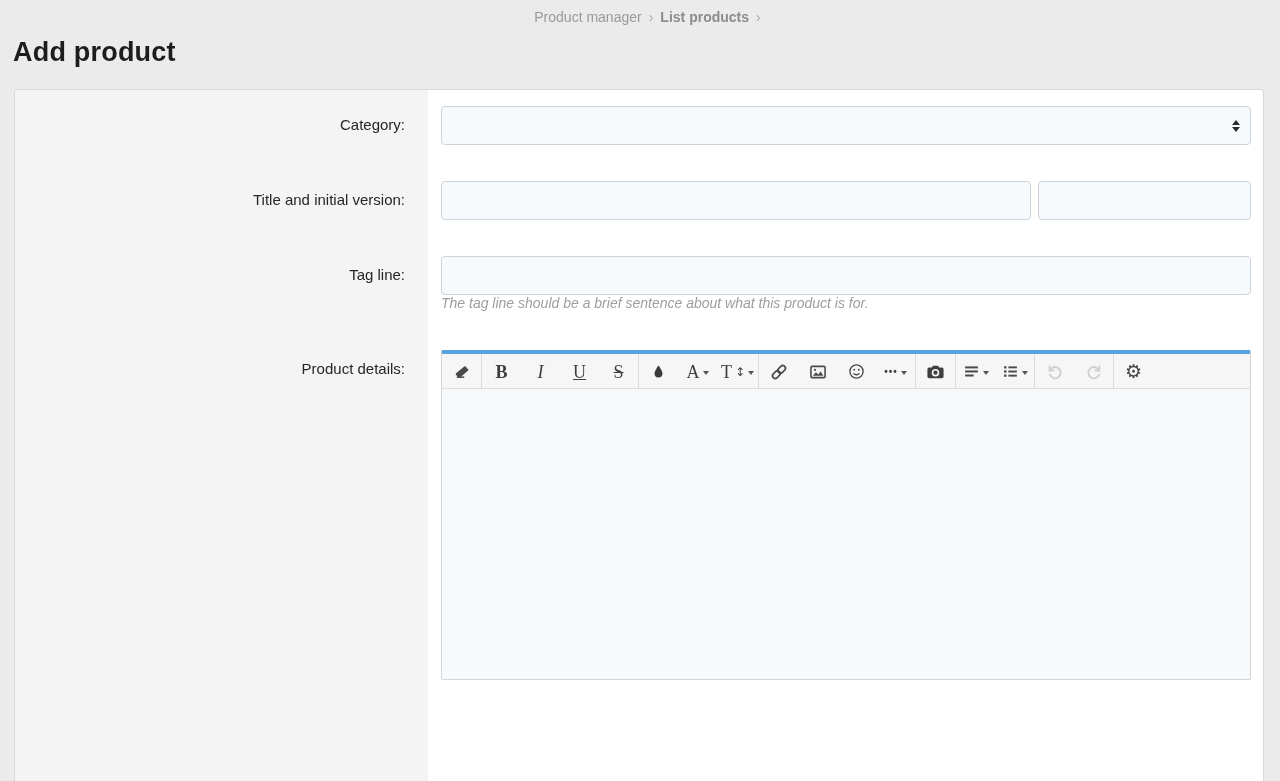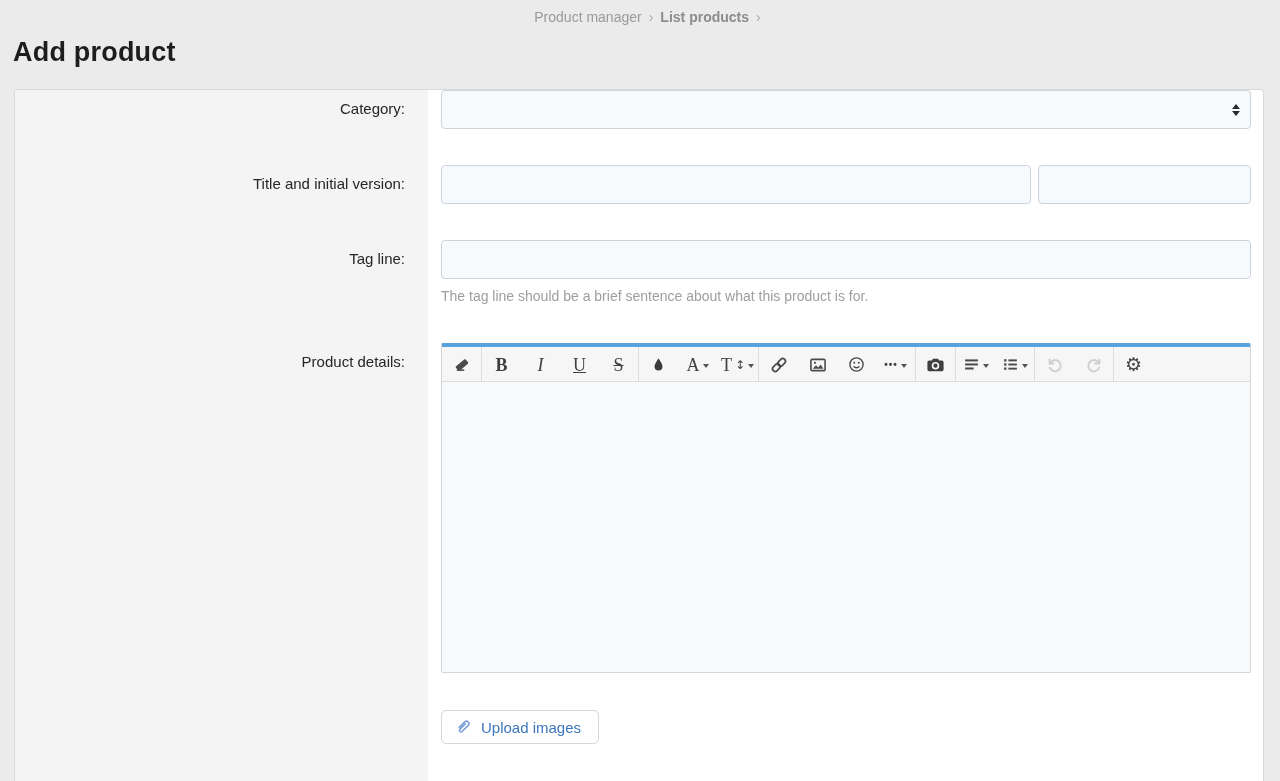--- a/index.html
+++ b/index.html
@@ -37,21 +37,21 @@
     min-height: 697px;
     overflow: hidden;
   }
   .panel::before {
     content: "";
     position: absolute; left: 0; top: 0; bottom: 0;
     width: 413px;
     background: #f4f4f4;
   }
   .form-row { position: relative; display: flex; align-items: flex-start; }
-  .form-row.first { }
+  .form-row.first { margin-top: 16px; }
   .form-row.gap { margin-top: 36px; }
   .form-row.editor-gap { margin-top: 39px; }
   .form-row.btn-gap { margin-top: 37px; margin-bottom: 26px; }
   .label-cell {
     flex: none; width: 413px;
     padding: 10px 23px 0 0;
     text-align: right;
     font-size: 15px;
     color: #262626;
   }
@@ -83,23 +83,23 @@
   }
   .updown .tri-down {
     width: 0; height: 0;
     border-left: 4px solid transparent; border-right: 4px solid transparent;
     border-top: 5px solid #2b2b2b;
   }
   .split { display: flex; gap: 7px; }
   .split .wide { flex: 1; }
   .split .narrow { flex: none; width: 213px; }
   .help-text {
-    margin-top: 9px;
     font-size: 14px;
     color: #9e9e9e;
+    font-style: italic;
   }
   
   .editor {
     border: 1px solid #d5d5d5;
     border-top: 4px solid #58a2dd;
     border-radius: 2px;
     background: #f7fafd;
   }
   .toolbar {
     height: 35px;
@@ -346,25 +346,15 @@
           </button>
         </div>
 
         <div class="editor-body" contenteditable="true" style=""></div>
       </div>
     </div>
   </div>
 
   <div class="form-row btn-gap">
     <div class="label-cell"></div>
-    <div class="field-cell">
-      <button class="upload-btn">
-        <span>
-          <svg width="17" height="17" viewBox="0 0 16 16">
-              <path d="M4 9.8 9.2 4.6 a2.3 2.3 0 0 1 3.25 3.25 l-5.8 5.8 a1.45 1.45 0 0 1 -2.05 -2.05 l5.2 -5.2" fill="none" stroke="#7b9fd4" stroke-width="1.5" stroke-linecap="round"></path>
-            </svg>
-        </span>
-        <span>Upload images</span>
-      </button>
-    </div>
   </div>
 
 </div>
 
 </body></html>

